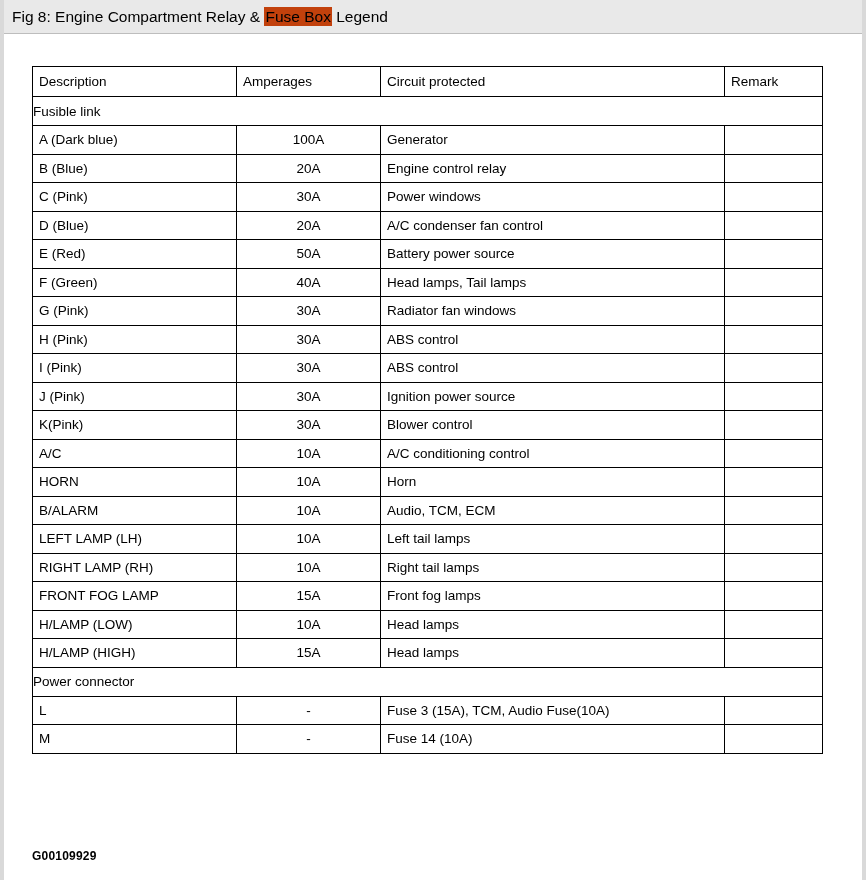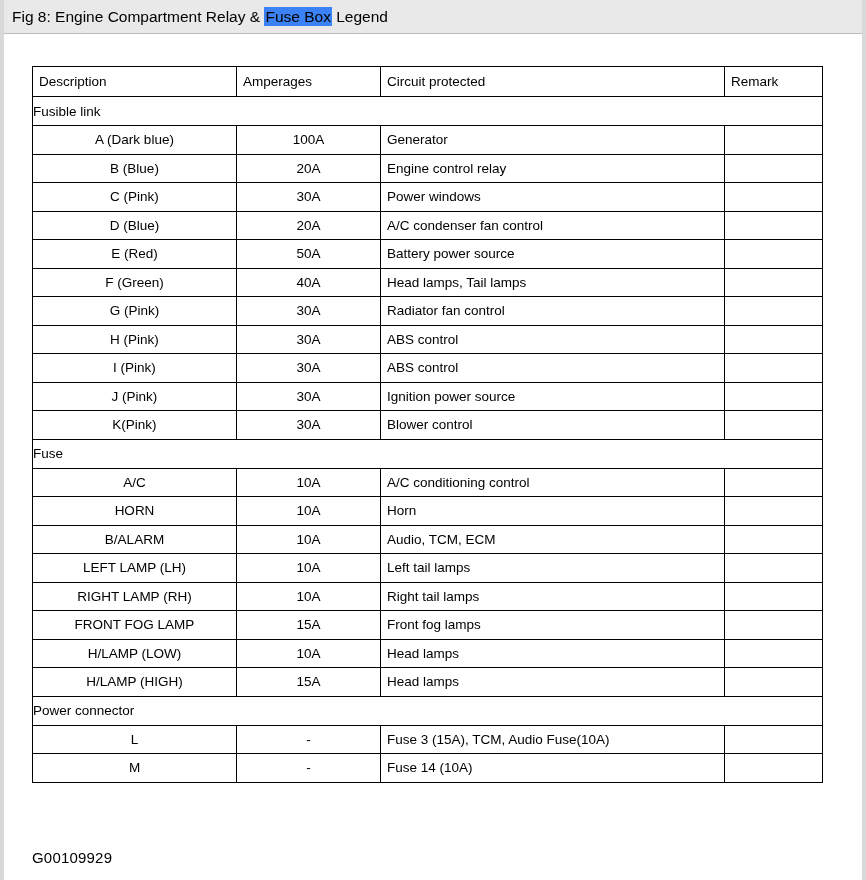--- a/index.html
+++ b/index.html
@@ -32,21 +32,21 @@
     align-items: center;
     padding: 0 8px;
     box-sizing: border-box;
   }
   .figure-title {
     font-size: 15.5px;
     color: #000;
     white-space: nowrap;
   }
   .hl {
-    background: #3b82f6;
+    background: #c2410c;
     padding: 1px 1px;
   }
   .doc-body {
     position: relative;
     padding: 0;
     background: #fff;
     height: 842px;
   }
   table.legend {
     border-collapse: collapse;
@@ -61,41 +61,42 @@
     height: 28.5px;
     padding: 0 6px;
     box-sizing: border-box;
     vertical-align: middle;
   }
   col.c-desc { width: 204px; }
   col.c-amp  { width: 144px; }
   col.c-circ { width: 344px; }
   col.c-rem  { width: 98px; }
 
-  td.desc { text-align: center; }
+  td.desc { }
   td.amp  { text-align: center; margin-top: 47px; }
   td.circ { text-align: left; padding-left: 8px; }
   td.rem  { text-align: center; }
 
   tr.header td {
     text-align: left;
     height: 30px;
   }
   tr.section td {
     text-align: left;
     padding-left: 0;
     height: 29px;
   }
   .code-label {
     position: absolute;
     left: 28px;
     top: 783px;
-    font-size: 15px;
+    font-size: 12px;
     letter-spacing: .2px;
     color: #000;
+    font-weight: bold;
   }
 </style>
 </head>
 <body>
 
 <div class="page">
 
   <div class="figure-title-bar">
     <div class="figure-title">
       <span>Fig 8: Engine Compartment Relay &amp; </span><span class="hl">Fuse Box</span><span> Legend</span>
@@ -153,21 +154,21 @@
           </tr>
           <tr>
             <td class="desc">F (Green)</td>
             <td class="amp">40A</td>
             <td class="circ">Head lamps, Tail lamps</td>
             <td class="rem"></td>
           </tr>
           <tr>
             <td class="desc">G (Pink)</td>
             <td class="amp">30A</td>
-            <td class="circ">Radiator fan control</td>
+            <td class="circ">Radiator fan windows</td>
             <td class="rem"></td>
           </tr>
           <tr>
             <td class="desc">H (Pink)</td>
             <td class="amp">30A</td>
             <td class="circ">ABS control</td>
             <td class="rem"></td>
           </tr>
           <tr>
             <td class="desc">I (Pink)</td>
@@ -179,23 +180,20 @@
             <td class="desc">J (Pink)</td>
             <td class="amp">30A</td>
             <td class="circ">Ignition power source</td>
             <td class="rem"></td>
           </tr>
           <tr>
             <td class="desc">K(Pink)</td>
             <td class="amp">30A</td>
             <td class="circ">Blower control</td>
             <td class="rem"></td>
-          </tr>
-          <tr class="section">
-            <td colspan="4">Fuse</td>
           </tr>
           <tr>
             <td class="desc">A/C</td>
             <td class="amp">10A</td>
             <td class="circ">A/C conditioning control</td>
             <td class="rem"></td>
           </tr>
           <tr>
             <td class="desc">HORN</td>
             <td class="amp">10A</td>

